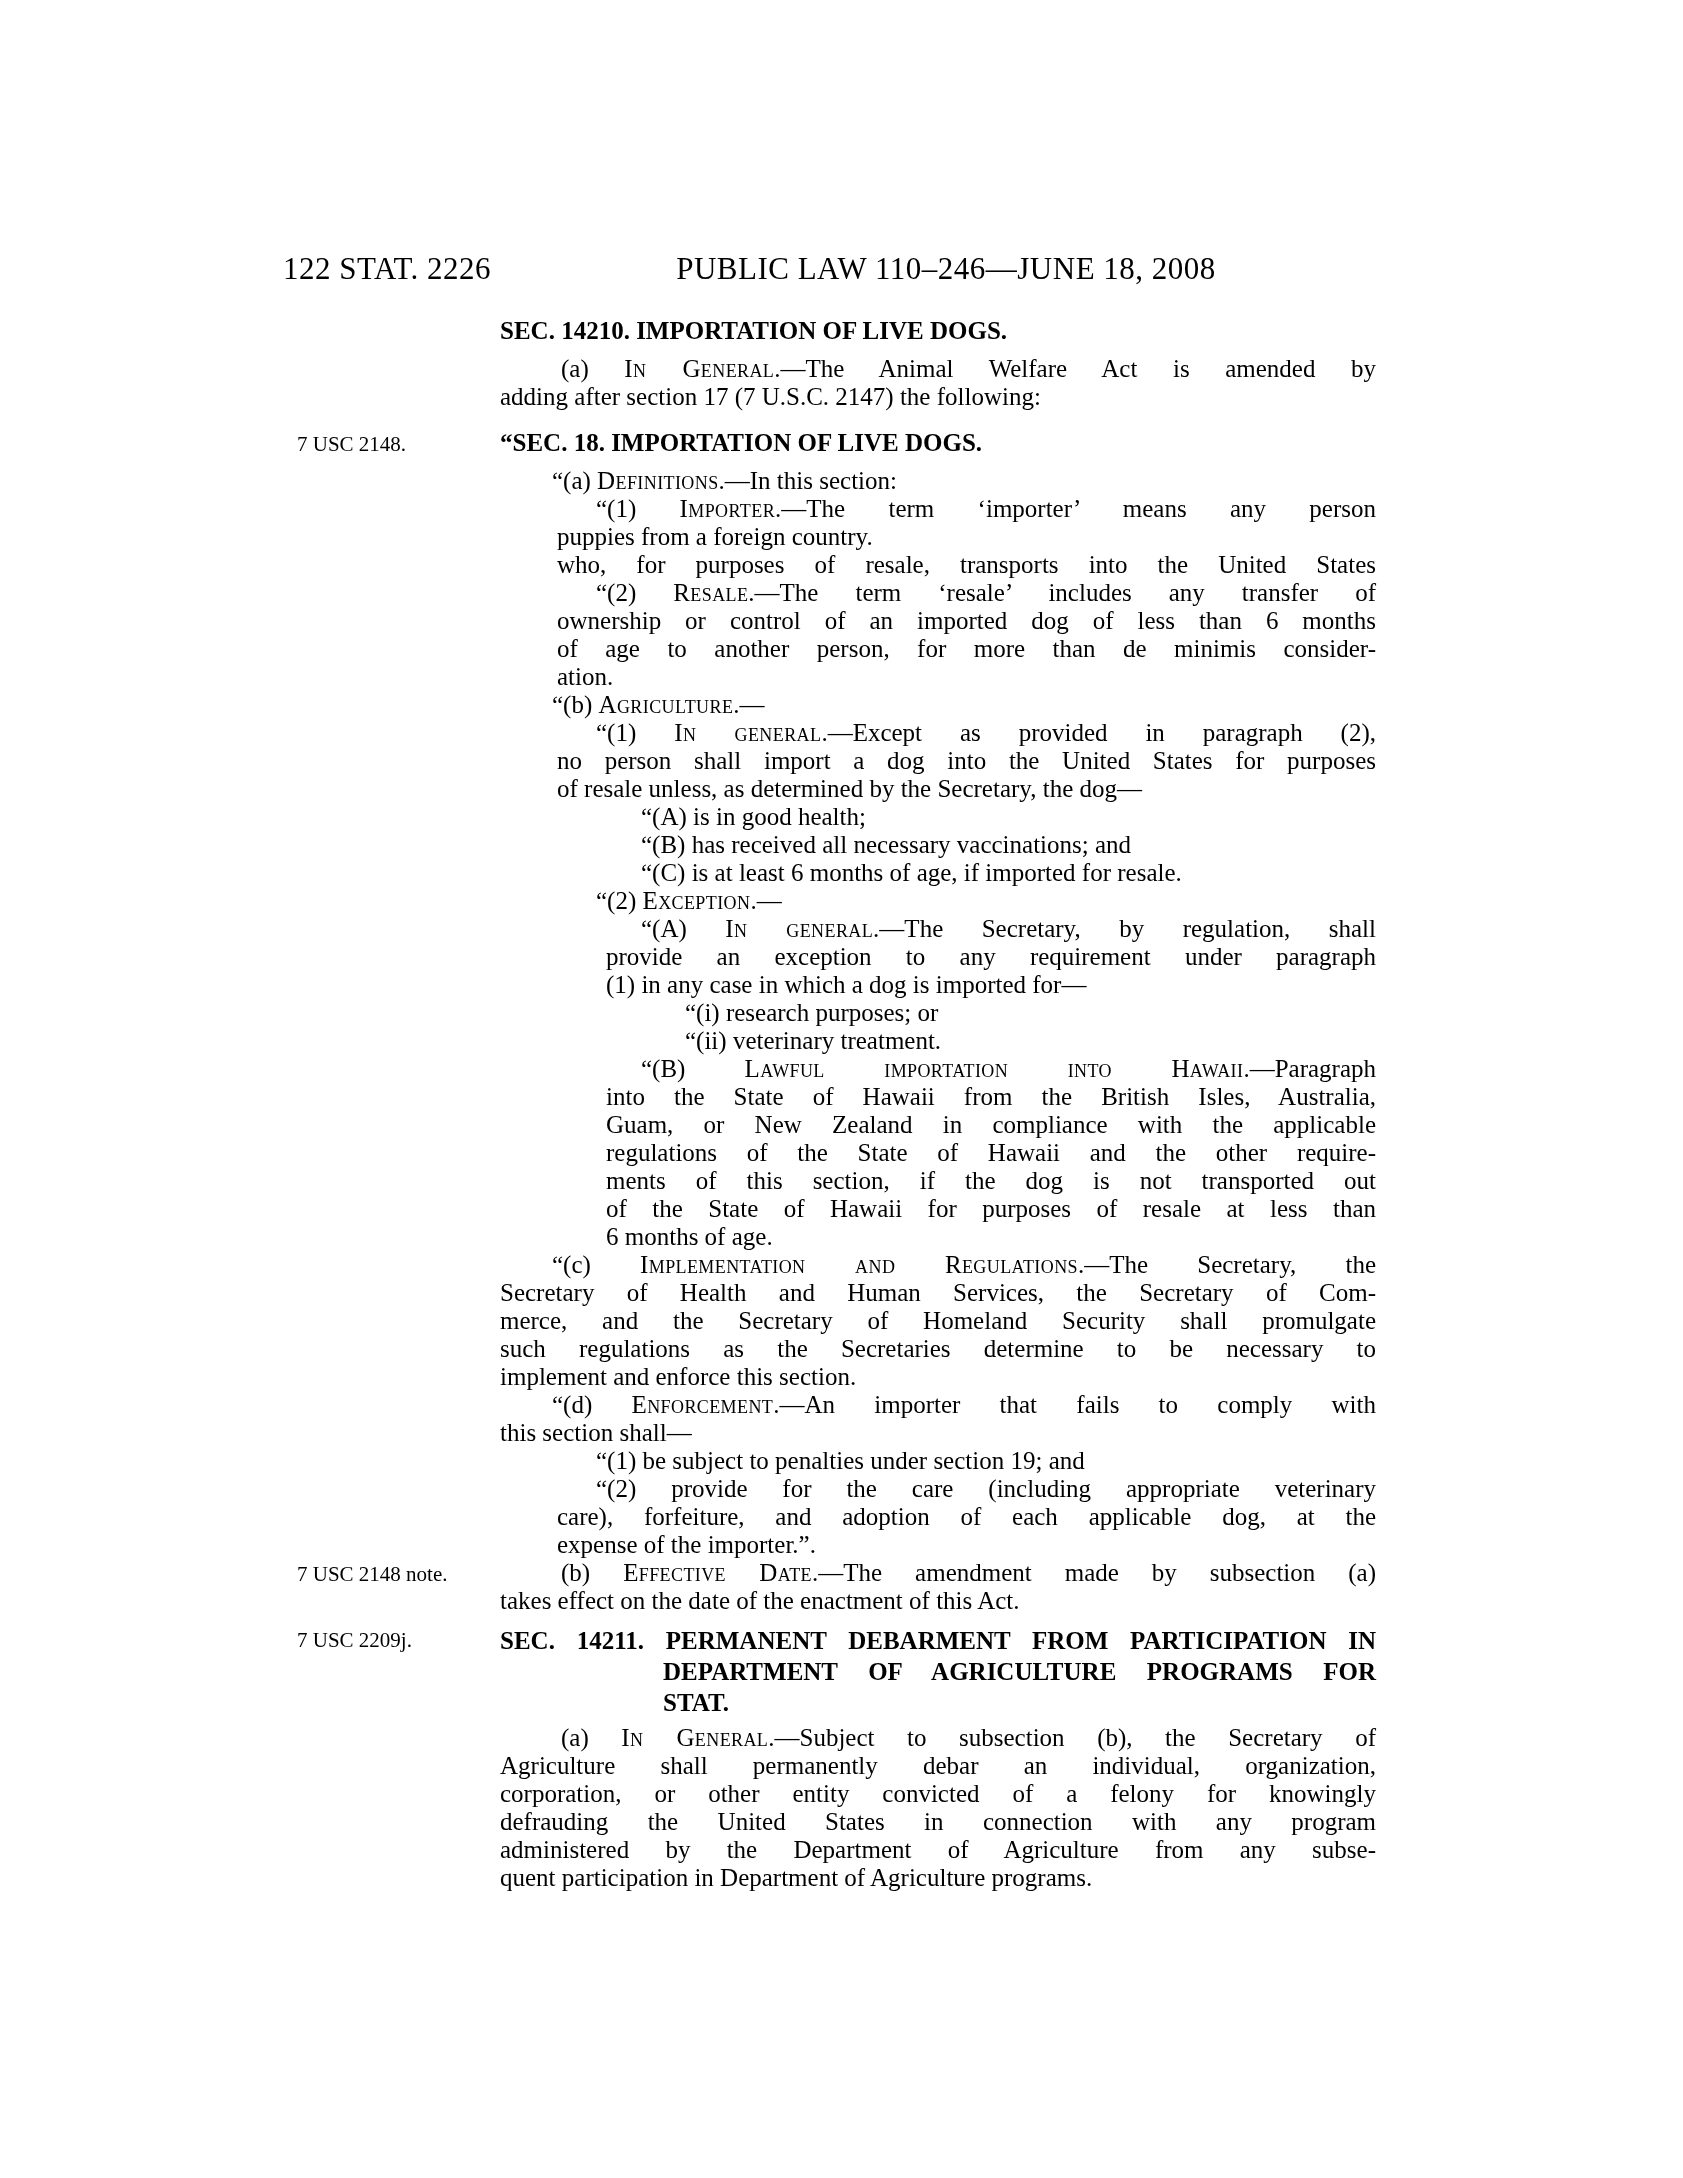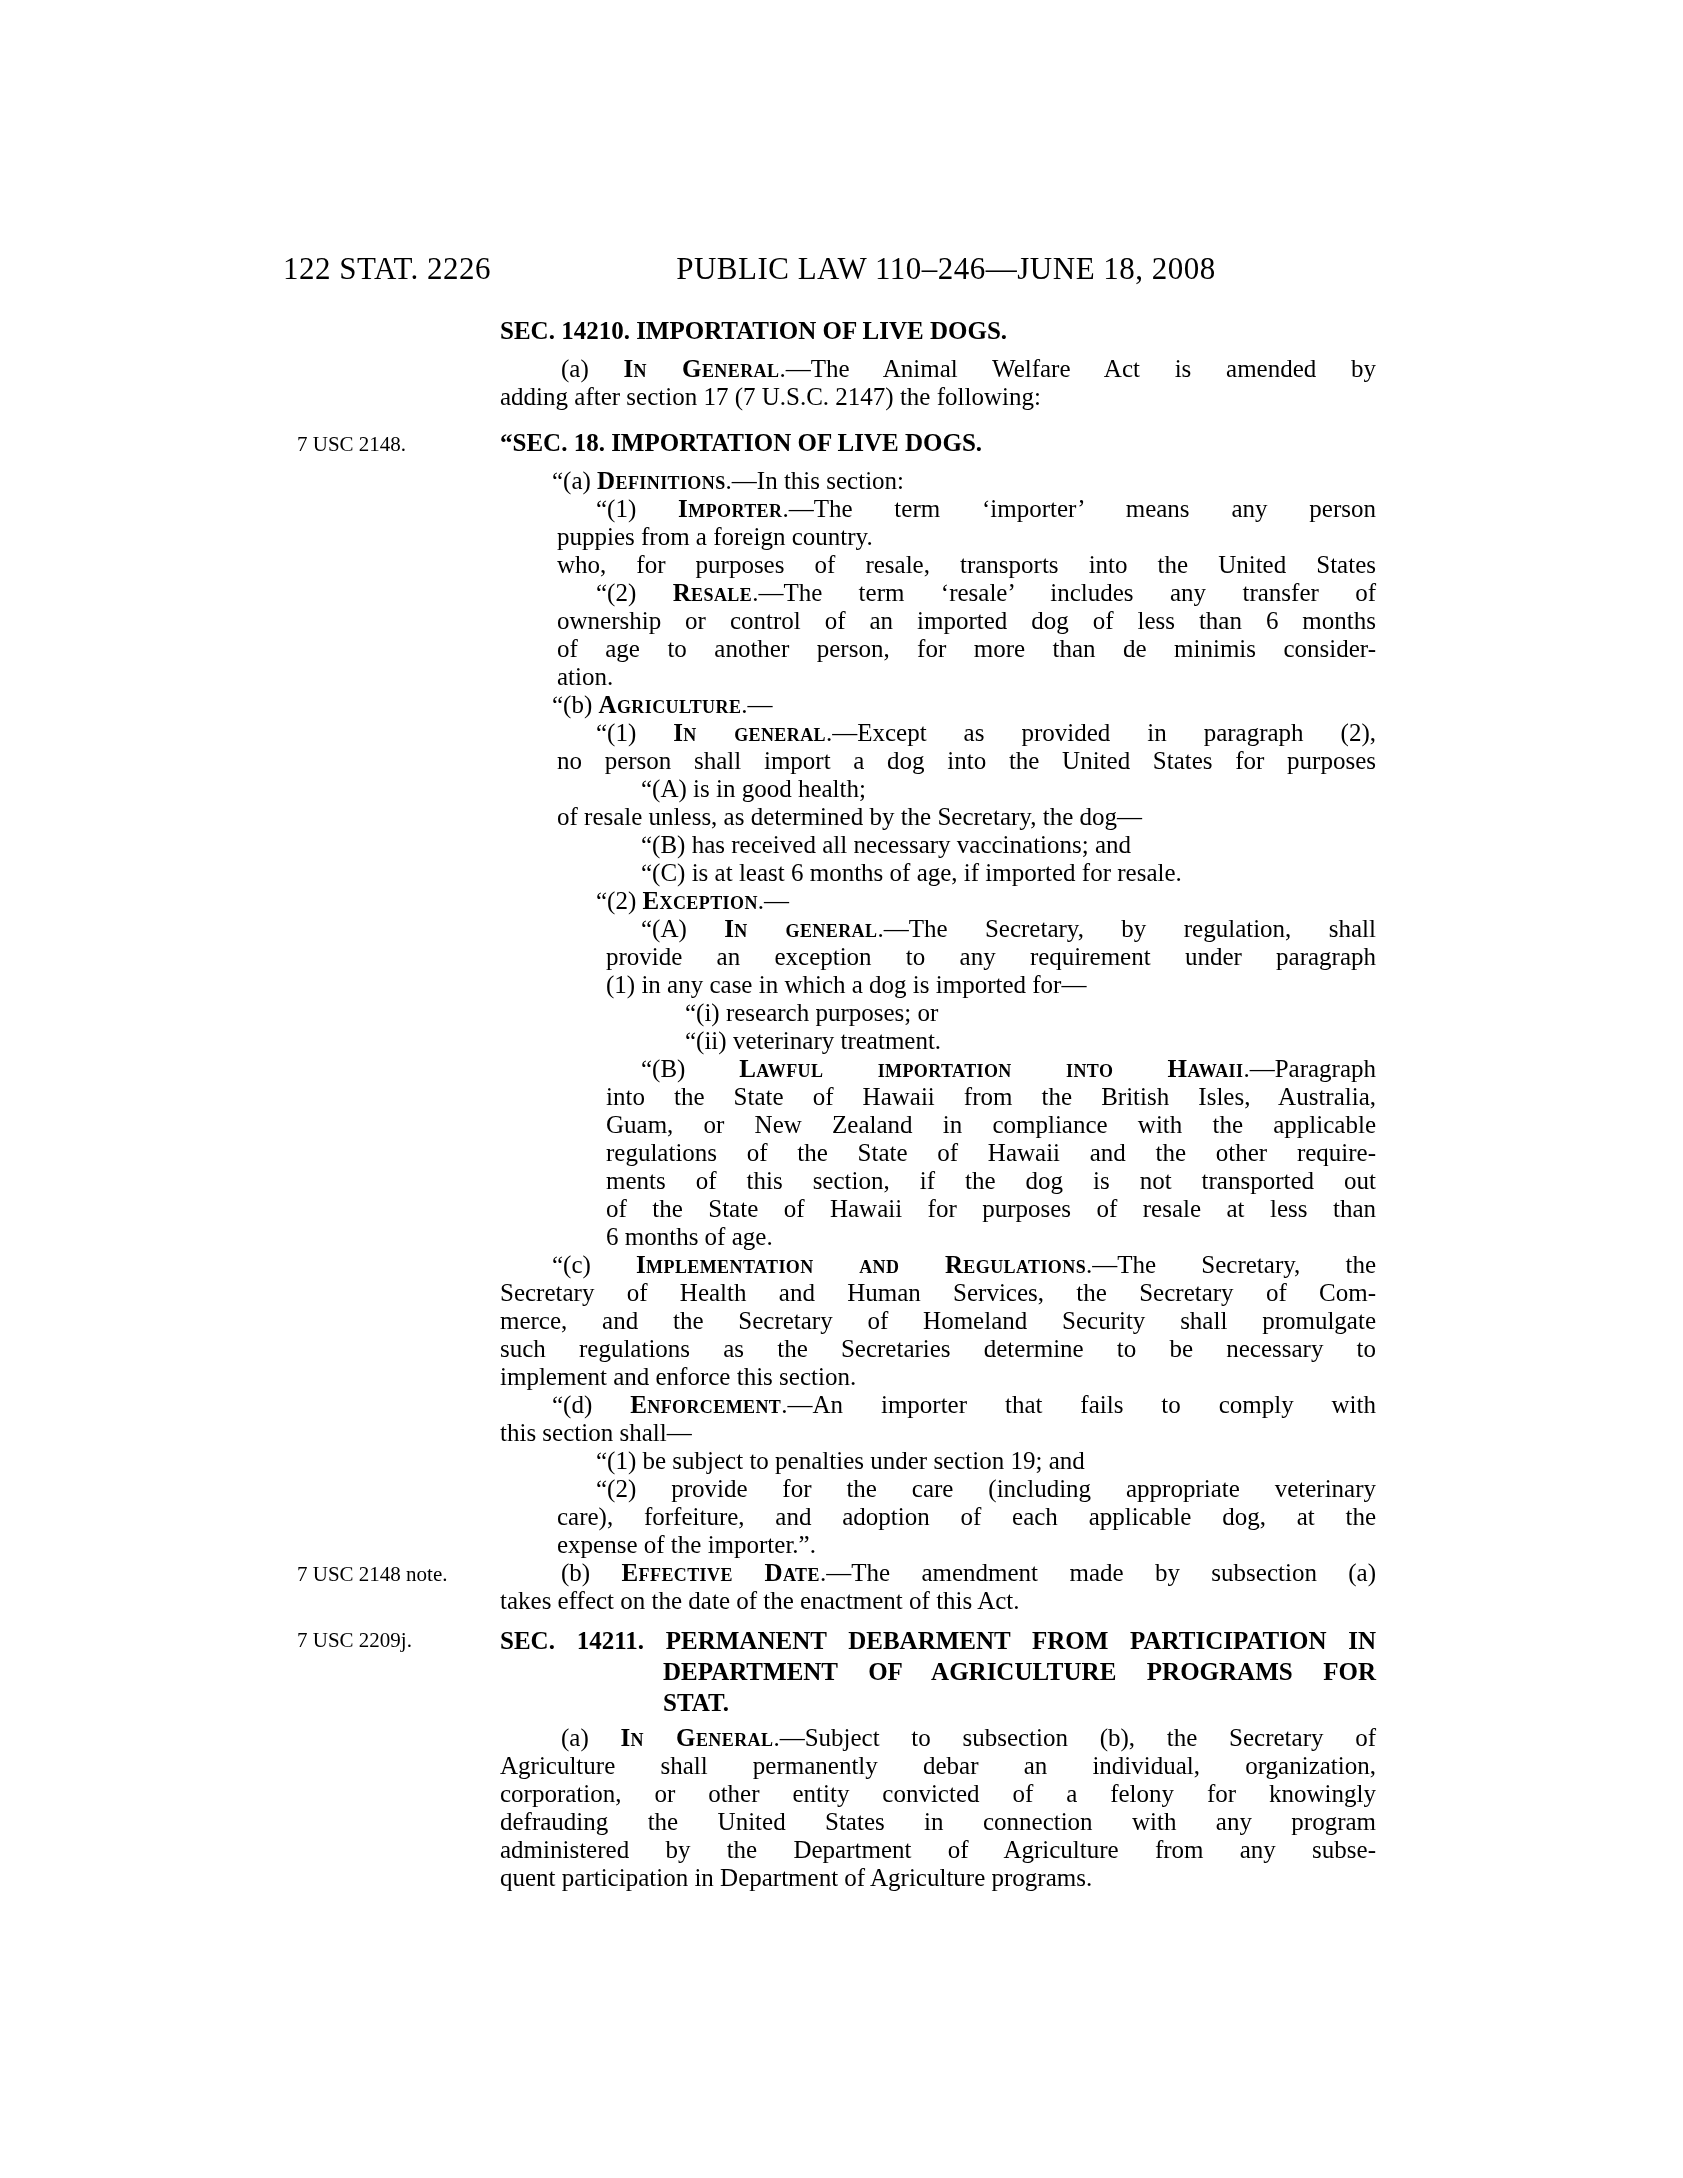--- a/index.html
+++ b/index.html
@@ -48,21 +48,21 @@
   .qAr { margin-left: 106px; }
   .qif { margin-left: 185px; }
   .hr2 { margin-left: 163px; }
 
   
   .g6  { margin-top: 6px; }
   .g10 { margin-top: 10px; }
   .g18 { margin-top: 18px; }
 
   
-  .sc { font-variant: small-caps; letter-spacing: 0.4px; font-weight: bold; }
+  .sc { font-variant: small-caps; letter-spacing: 0.4px; }
 
   
   .mnote {
     position: absolute; left: -203px; top: 3px; width: 193px;
     font-size: 21px; line-height: 24px;
     text-align: left; text-align-last: left;
     font-weight: normal; white-space: nowrap;
   }
   .line.ta .mnote { left: -264px; }
 </style>
@@ -85,22 +85,22 @@
       <div class="line q1f j"><span>“(1) </span><span class="sc">Importer</span><span>.—The term ‘importer’ means any person</span></div>
       <div class="line q1r"><span>puppies from a foreign country.</span></div>
       <div class="line q1r j"><span>who, for purposes of resale, transports into the United States</span></div>
       <div class="line q1f j"><span>“(2) </span><span class="sc">Resale</span><span>.—The term ‘resale’ includes any transfer of</span></div>
       <div class="line q1r j"><span>ownership or control of an imported dog of less than 6 months</span></div>
       <div class="line q1r j"><span>of age to another person, for more than de minimis consider-</span></div>
       <div class="line q1r"><span>ation.</span></div>
       <div class="line qa"><span>“(b) </span><span class="sc">Agriculture</span><span>.—</span></div>
       <div class="line q1f j"><span>“(1) </span><span class="sc">In general</span><span>.—Except as provided in paragraph (2),</span></div>
       <div class="line q1r j"><span>no person shall import a dog into the United States for purposes</span></div>
+      <div class="line q1r"><span>of resale unless, as determined by the Secretary, the dog—</span></div>
       <div class="line qAf"><span>“(A) is in good health;</span></div>
-      <div class="line q1r"><span>of resale unless, as determined by the Secretary, the dog—</span></div>
       <div class="line qAf"><span>“(B) has received all necessary vaccinations; and</span></div>
       <div class="line qAf"><span>“(C) is at least 6 months of age, if imported for resale.</span></div>
       <div class="line q1f"><span>“(2) </span><span class="sc">Exception</span><span>.—</span></div>
       <div class="line qAf j"><span>“(A) </span><span class="sc">In general</span><span>.—The Secretary, by regulation, shall</span></div>
       <div class="line qAr j"><span>provide an exception to any requirement under paragraph</span></div>
       <div class="line qAr"><span>(1) in any case in which a dog is imported for—</span></div>
       <div class="line qif"><span>“(i) research purposes; or</span></div>
       <div class="line qif"><span>“(ii) veterinary treatment.</span></div>
       <div class="line qAf j"><span>“(B) </span><span class="sc">Lawful importation into Hawaii</span><span>.—Paragraph</span></div>
       <div class="line qAr j"><span>into the State of Hawaii from the British Isles, Australia,</span></div>

